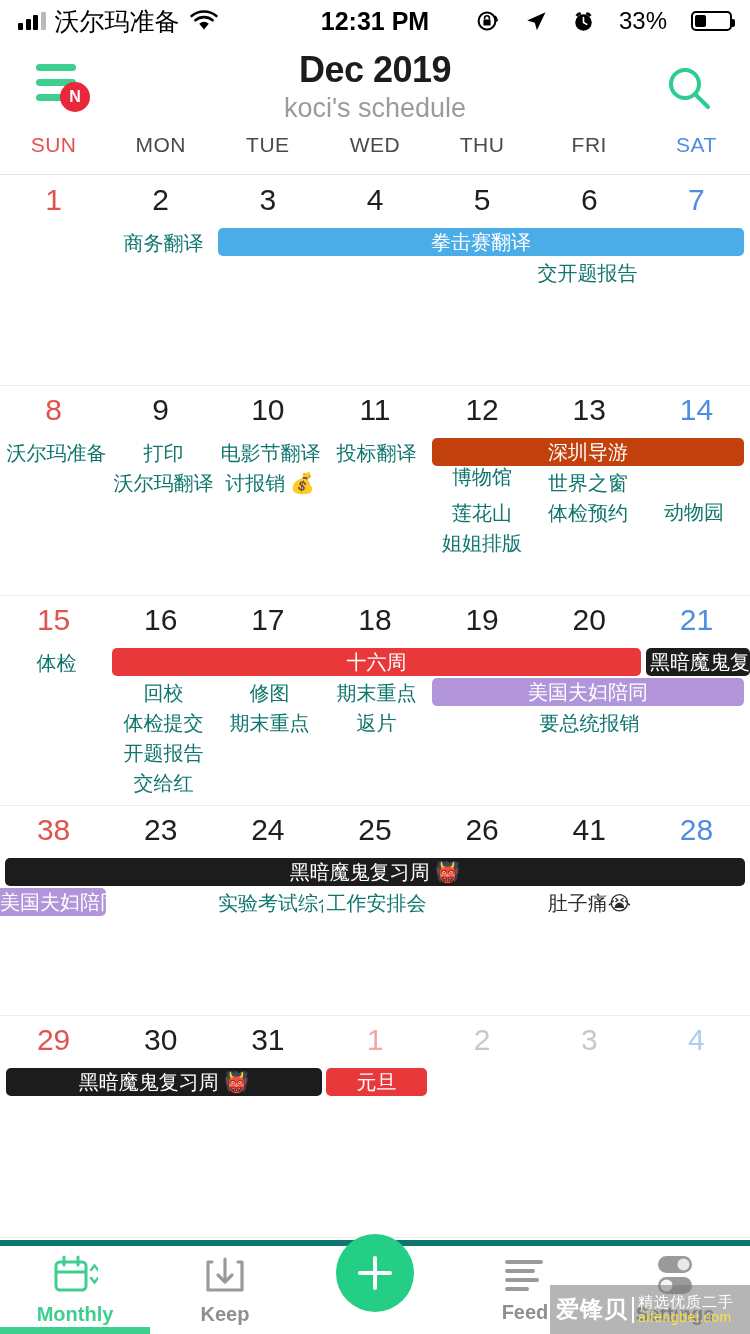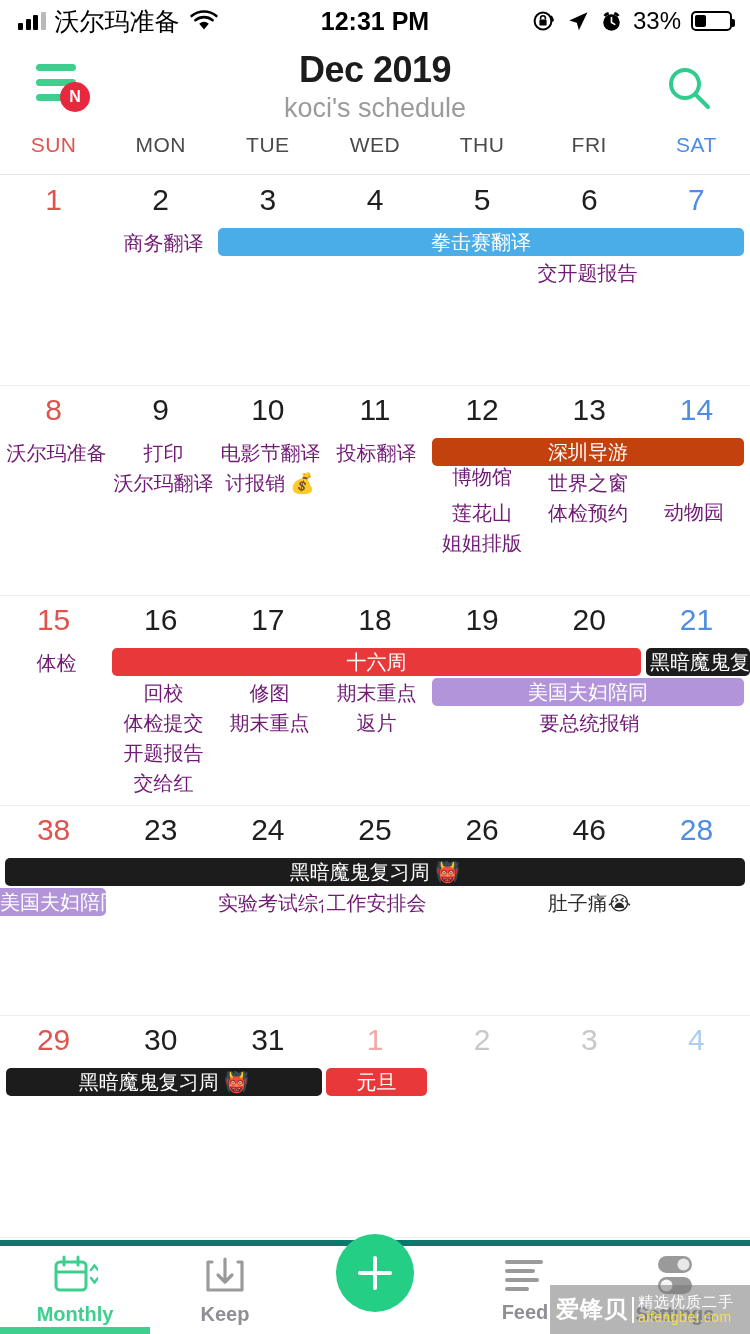--- a/index.html
+++ b/index.html
@@ -13,21 +13,21 @@
   .phone { position:relative; width:750px; height:1334px; background:#fff; }
 
   
   .statusbar {
     position:absolute; top:0; left:0; width:750px; height:42px;
     display:flex; align-items:center; padding:0 18px;
   }
   .sb-left { display:flex; align-items:center; gap:9px; flex:0 0 auto; }
   .sb-center { position:absolute; left:0; right:0; text-align:center;
                font-size:25px; font-weight:bold; color:#000; letter-spacing:0px; }
-  .sb-right { margin-left:auto; display:flex; align-items:center; gap:10px;
+  .sb-right { margin-left:auto; display:flex; align-items:center; gap:24px;
               position:relative; z-index:3; }
   .carrier { font-size:25px; color:#000; font-weight:500; letter-spacing:0px; }
   .bars { display:flex; align-items:flex-end; gap:2.5px; height:18px; }
   .bars i { display:block; width:5px; background:#000; border-radius:1px; }
   .bars i:nth-child(1){ height:7px; }
   .bars i:nth-child(2){ height:11px; }
   .bars i:nth-child(3){ height:15px; }
   .bars i:nth-child(4){ height:18px; background:#b9b9b9; }
   .batt-pct { font-size:24px; color:#000; font-weight:500; }
   .batt { width:41px; height:20px; border:2px solid #000; border-radius:5px;
@@ -75,21 +75,21 @@
              display:flex; }
   .daynums div { flex:1; text-align:center; font-size:30px; color:#1e1e1e;
                  line-height:48px; font-weight:400; }
   .daynums div.sun { color:#e0534f; }
   .daynums div.sat { color:#4f8de0; }
   .daynums div.sun.dim { color:#f0a9a7; }
   .daynums div.sat.dim { color:#aecdf0; }
   .daynums div.dim { color:#c8c8c8; }
 
   
-  .ev-txt { position:absolute; font-size:20px; color:#701a75; text-align:center;
+  .ev-txt { position:absolute; font-size:20px; color:#0f766e; text-align:center;
             white-space:nowrap; overflow:hidden; line-height:30px; }
   .ev-txt.black { color:#2b2b2b; }
 
   
   .ev-bar { position:absolute; height:28px; line-height:28px; border-radius:5px;
             font-size:20px; color:#fff; text-align:center; white-space:nowrap;
             overflow:hidden; }
   .ev-bar.blue   { background:#4aade8; }
   .ev-bar.orange { background:#c2410c; }
   .ev-bar.red    { background:#e8383a; }
@@ -266,21 +266,21 @@
       <div class="ev-txt" style="left:538px; top:112px; width:103px;">要总统报销</div>
     </div>
 
     <div class="wrow r4">
       <div class="daynums">
         <div class="sun">38</div>
         <div>23</div>
         <div>24</div>
         <div>25</div>
         <div>26</div>
-        <div>46</div>
+        <div>41</div>
         <div class="sat">28</div>
       </div>
       <div class="ev-bar black" style="left:5px; top:52px; width:740px;">黑暗魔鬼复习周 👹</div>
       <div class="ev-bar purple" style="left:0px; top:82px; width:106px; border-radius:0 5px 5px 0;">美国夫妇陪同</div>
       <div class="ev-txt" style="left:218px; top:82px; width:105px;">实验考试综合</div>
       <div class="ev-txt" style="left:325px; top:82px; width:103px;">工作安排会</div>
       <div class="ev-txt black" style="left:538px; top:82px; width:103px;">肚子痛😭</div>
     </div>
 
     <div class="wrow r5">

